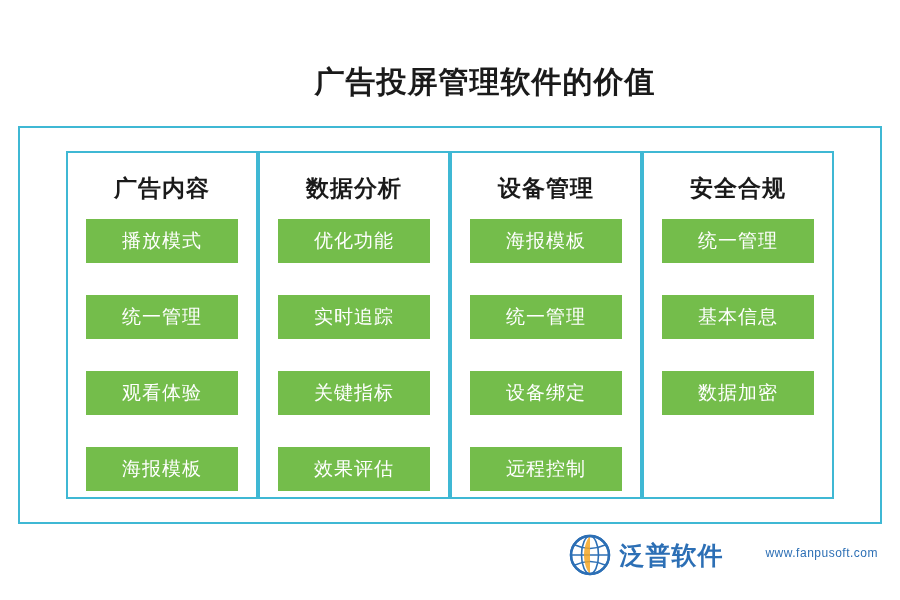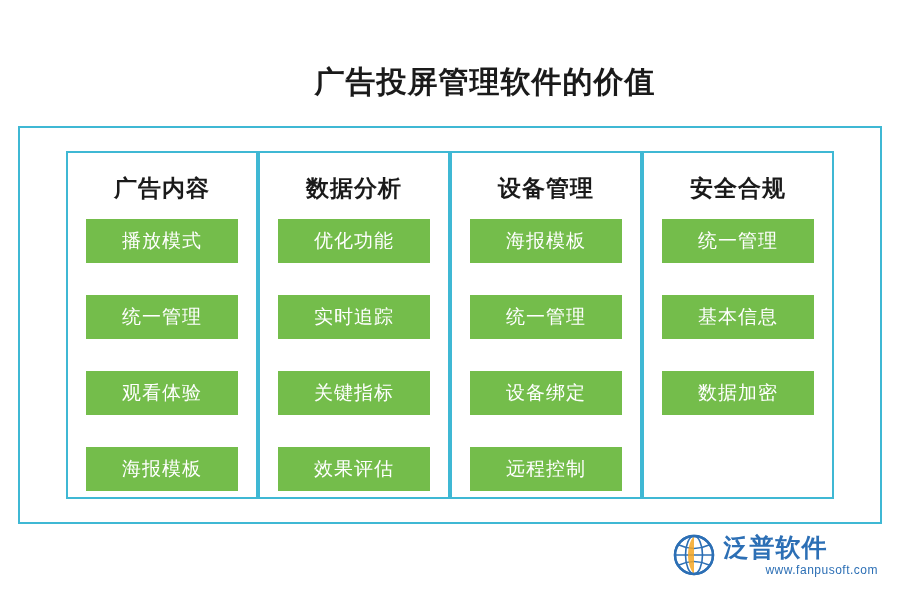--- a/index.html
+++ b/index.html
@@ -101,21 +101,20 @@
   }
   .logo-mark {
     width: 44px;
     height: 44px;
     position: relative;
     margin-right: 7px;
     flex: none;
   }
   .logo-text {
     display: flex;
-    flex-direction: column;
     justify-content: center;
     line-height: 1;
   }
   .logo-name {
     font-size: 25px;
     font-weight: bold;
     color: #2c6fb5;
     letter-spacing: 1px;
   }
   .logo-url {

